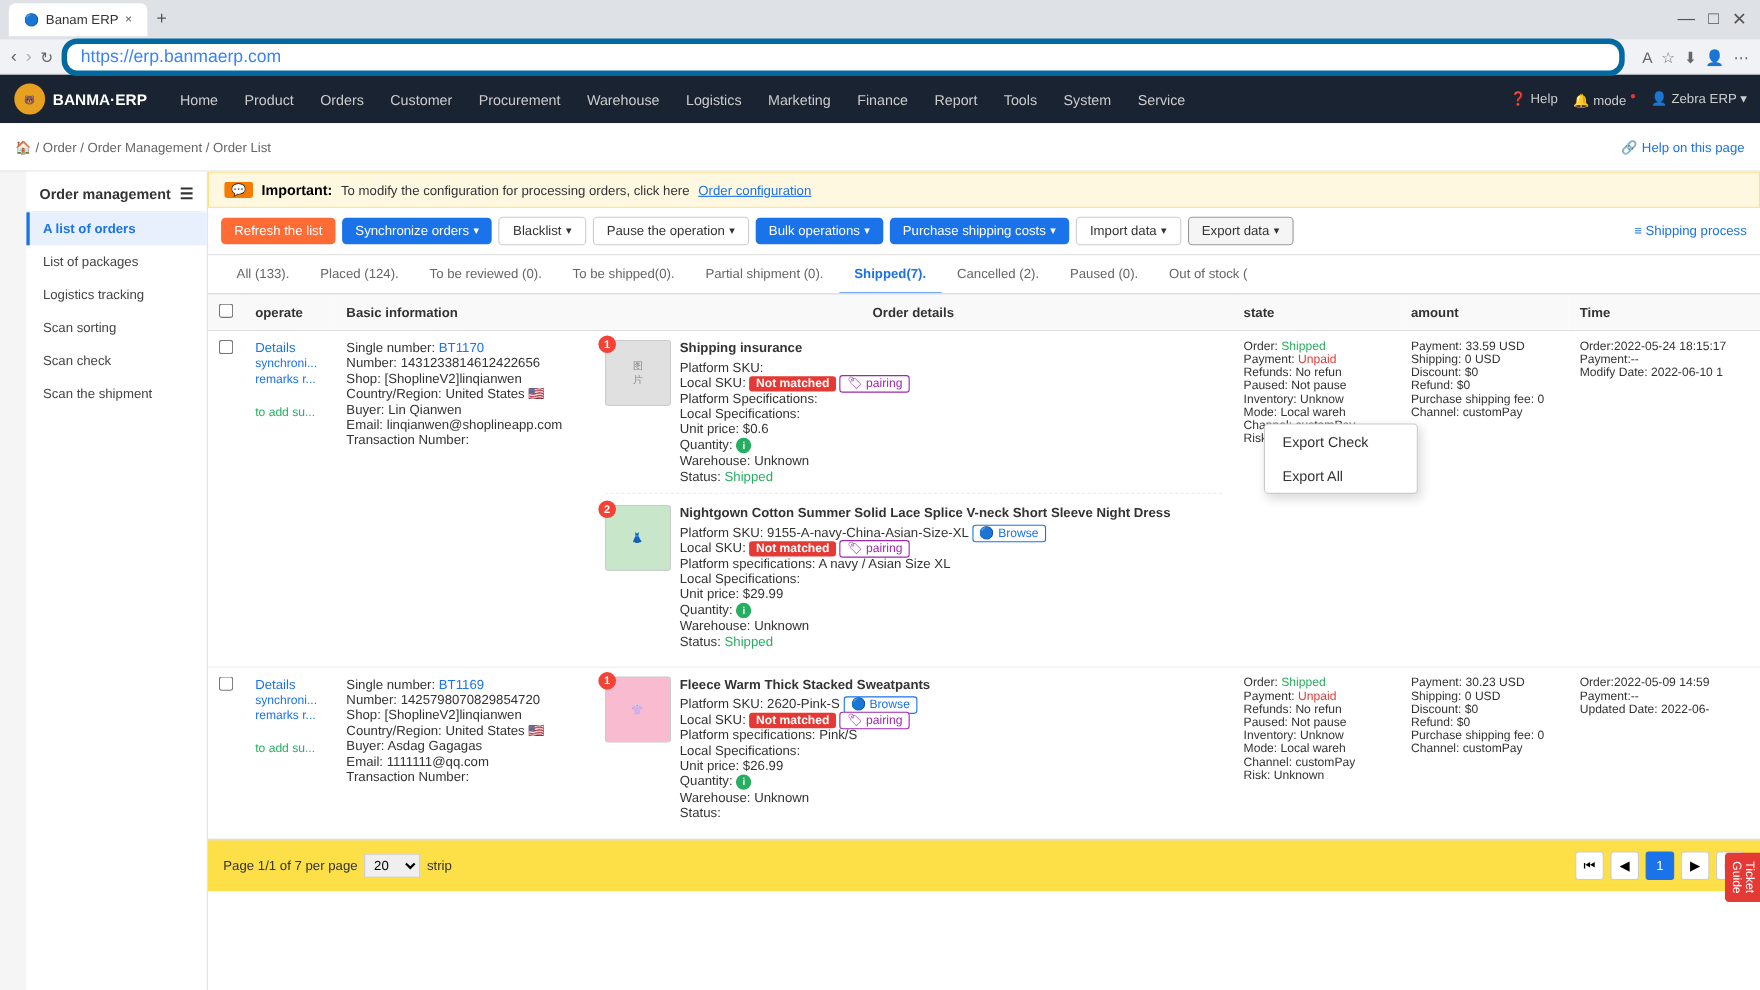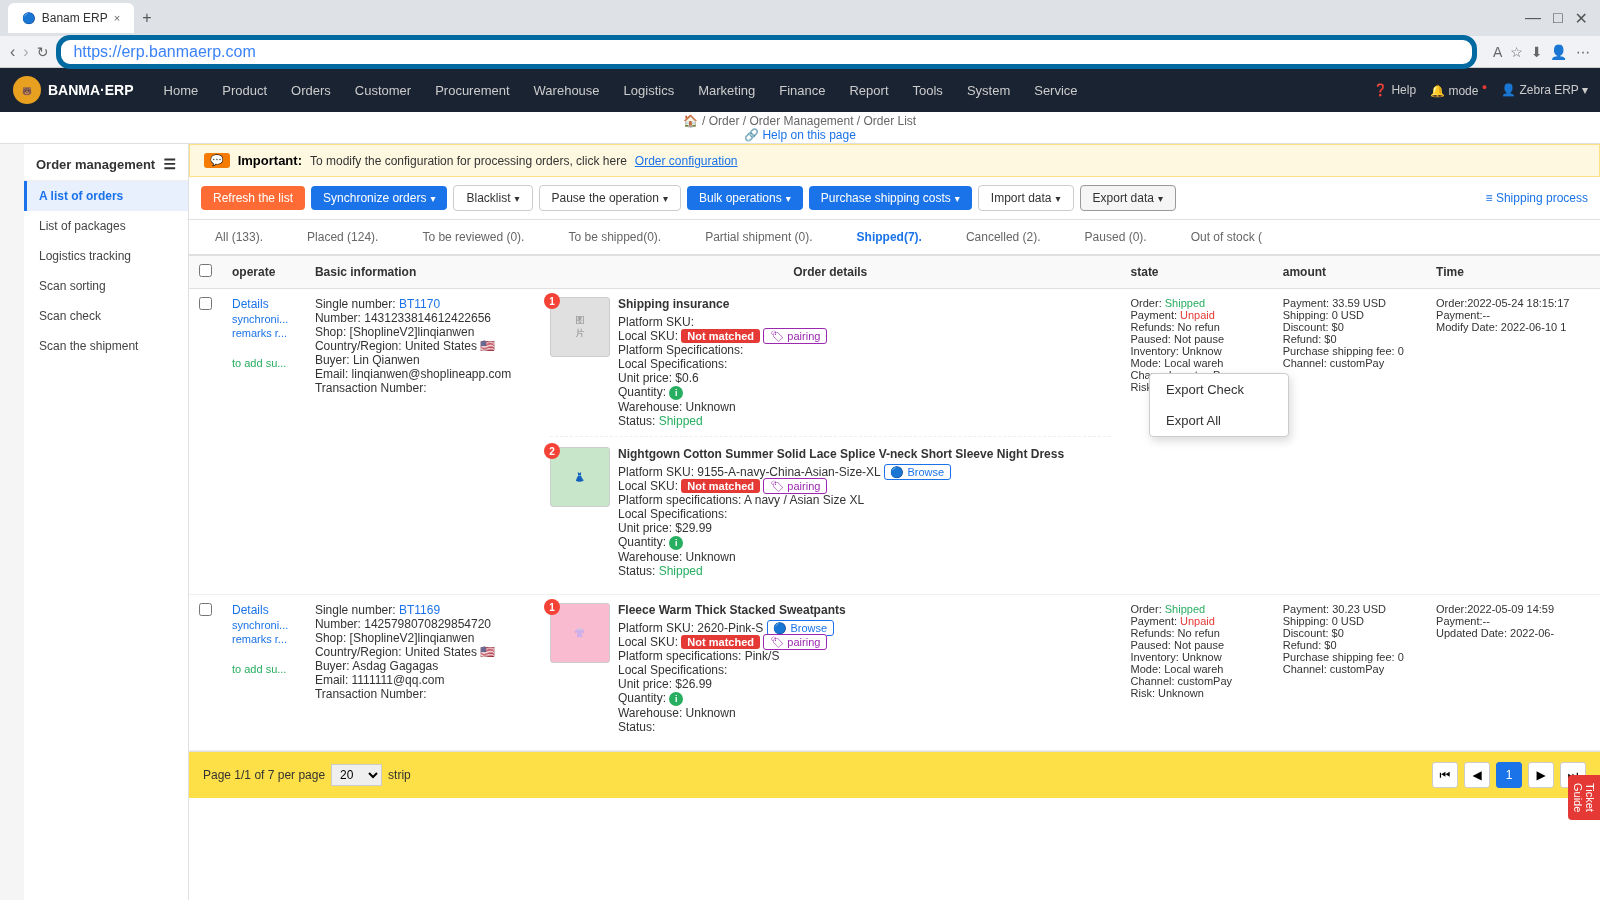--- a/index.html
+++ b/index.html
@@ -22,21 +22,21 @@
     .logo-icon { width: 30px; height: 30px; }
     .nav-items { display: flex; align-items: center; gap: 0; }
     .nav-item { padding: 0 12px; height: 44px; display: flex; align-items: center; font-size: 13px; color: #ccc; cursor: pointer; }
     .nav-right { margin-left: auto; display: flex; align-items: center; gap: 14px; font-size: 12px; color: #ccc; }
     .nav-right span { cursor: pointer; }
 
     
     .layout { display: flex; height: calc(900px - 36px - 32px - 44px - 28px); }
 
     
-    .breadcrumb-bar { background: #fff; border-bottom: 1px solid #e0e0e0; padding: 6px 14px; font-size: 12px; color: #666; display: flex; align-items: center; justify-content: center; height: 32px; flex-direction: column; }
+    .breadcrumb-bar { background: #fff; border-bottom: 1px solid #e0e0e0; padding: 6px 14px; font-size: 12px; color: #666; display: flex; align-items: center; justify-content: space-between; height: 44px; }
     .breadcrumb-bar a { color: #1a73e8; text-decoration: none; }
     .help-link { color: #1a73e8; font-size: 12px; cursor: pointer; }
 
     
     .sidebar { width: 165px; background: #fff; border-right: 1px solid #e0e0e0; flex-shrink: 0; padding-top: 4px; margin-left: 24px; }
     .sidebar-header { display: flex; align-items: center; justify-content: space-between; padding: 8px 12px; font-size: 13px; font-weight: bold; border-bottom: 1px solid #eee; }
     .sidebar-menu-icon { cursor: pointer; font-size: 14px; }
     .sidebar-item { padding: 8px 12px; font-size: 12px; color: #444; cursor: pointer; border-left: 3px solid transparent; }
     .sidebar-item.active { color: #1a73e8; background: #e8f0fe; border-left: 3px solid #1a73e8; font-weight: bold; }
 
@@ -56,21 +56,21 @@
     .btn-blue { background: #1a73e8; color: #fff; }
     .btn-outline { background: #fff; color: #333; border: 1px solid #ccc; }
     .btn .caret { font-size: 10px; }
     .shipping-process { margin-left: auto; color: #1a73e8; font-size: 12px; cursor: pointer; }
 
     
     .dropdown-popup { position: absolute; background: #fff; border: 1px solid #ccc; border-radius: 4px; box-shadow: 2px 4px 10px rgba(0,0,0,0.15); z-index: 100; min-width: 140px; top: 196px; left: 960px; }
     .dropdown-popup .dd-item { padding: 8px 16px; font-size: 13px; cursor: pointer; color: #333; }
 
     
-    .tabs-bar { background: #fff; padding: 0 12px; border-bottom: 2px solid #e0e0e0; display: flex; gap: 16px; overflow-x: auto; }
+    .tabs-bar { background: #fff; padding: 0 12px; border-bottom: 2px solid #e0e0e0; display: flex; gap: 0; overflow-x: auto; }
     .tab { padding: 10px 14px; font-size: 12px; cursor: pointer; color: #666; white-space: nowrap; border-bottom: 2px solid transparent; margin-bottom: -2px; }
     .tab.active { color: #1a73e8; border-bottom: 2px solid #1a73e8; font-weight: bold; }
 
     
     .table-wrapper { padding: 0; }
     table { width: 100%; border-collapse: collapse; font-size: 12px; }
     thead th { background: #f9f9f9; border-bottom: 1px solid #e0e0e0; padding: 8px 10px; text-align: left; font-weight: bold; color: #333; }
     tbody td { border-bottom: 1px solid #eeeeee; padding: 8px 10px; vertical-align: top; }
     .checkbox-cell { width: 30px; }
     .details-link { color: #1a73e8; cursor: pointer; display: block; }

